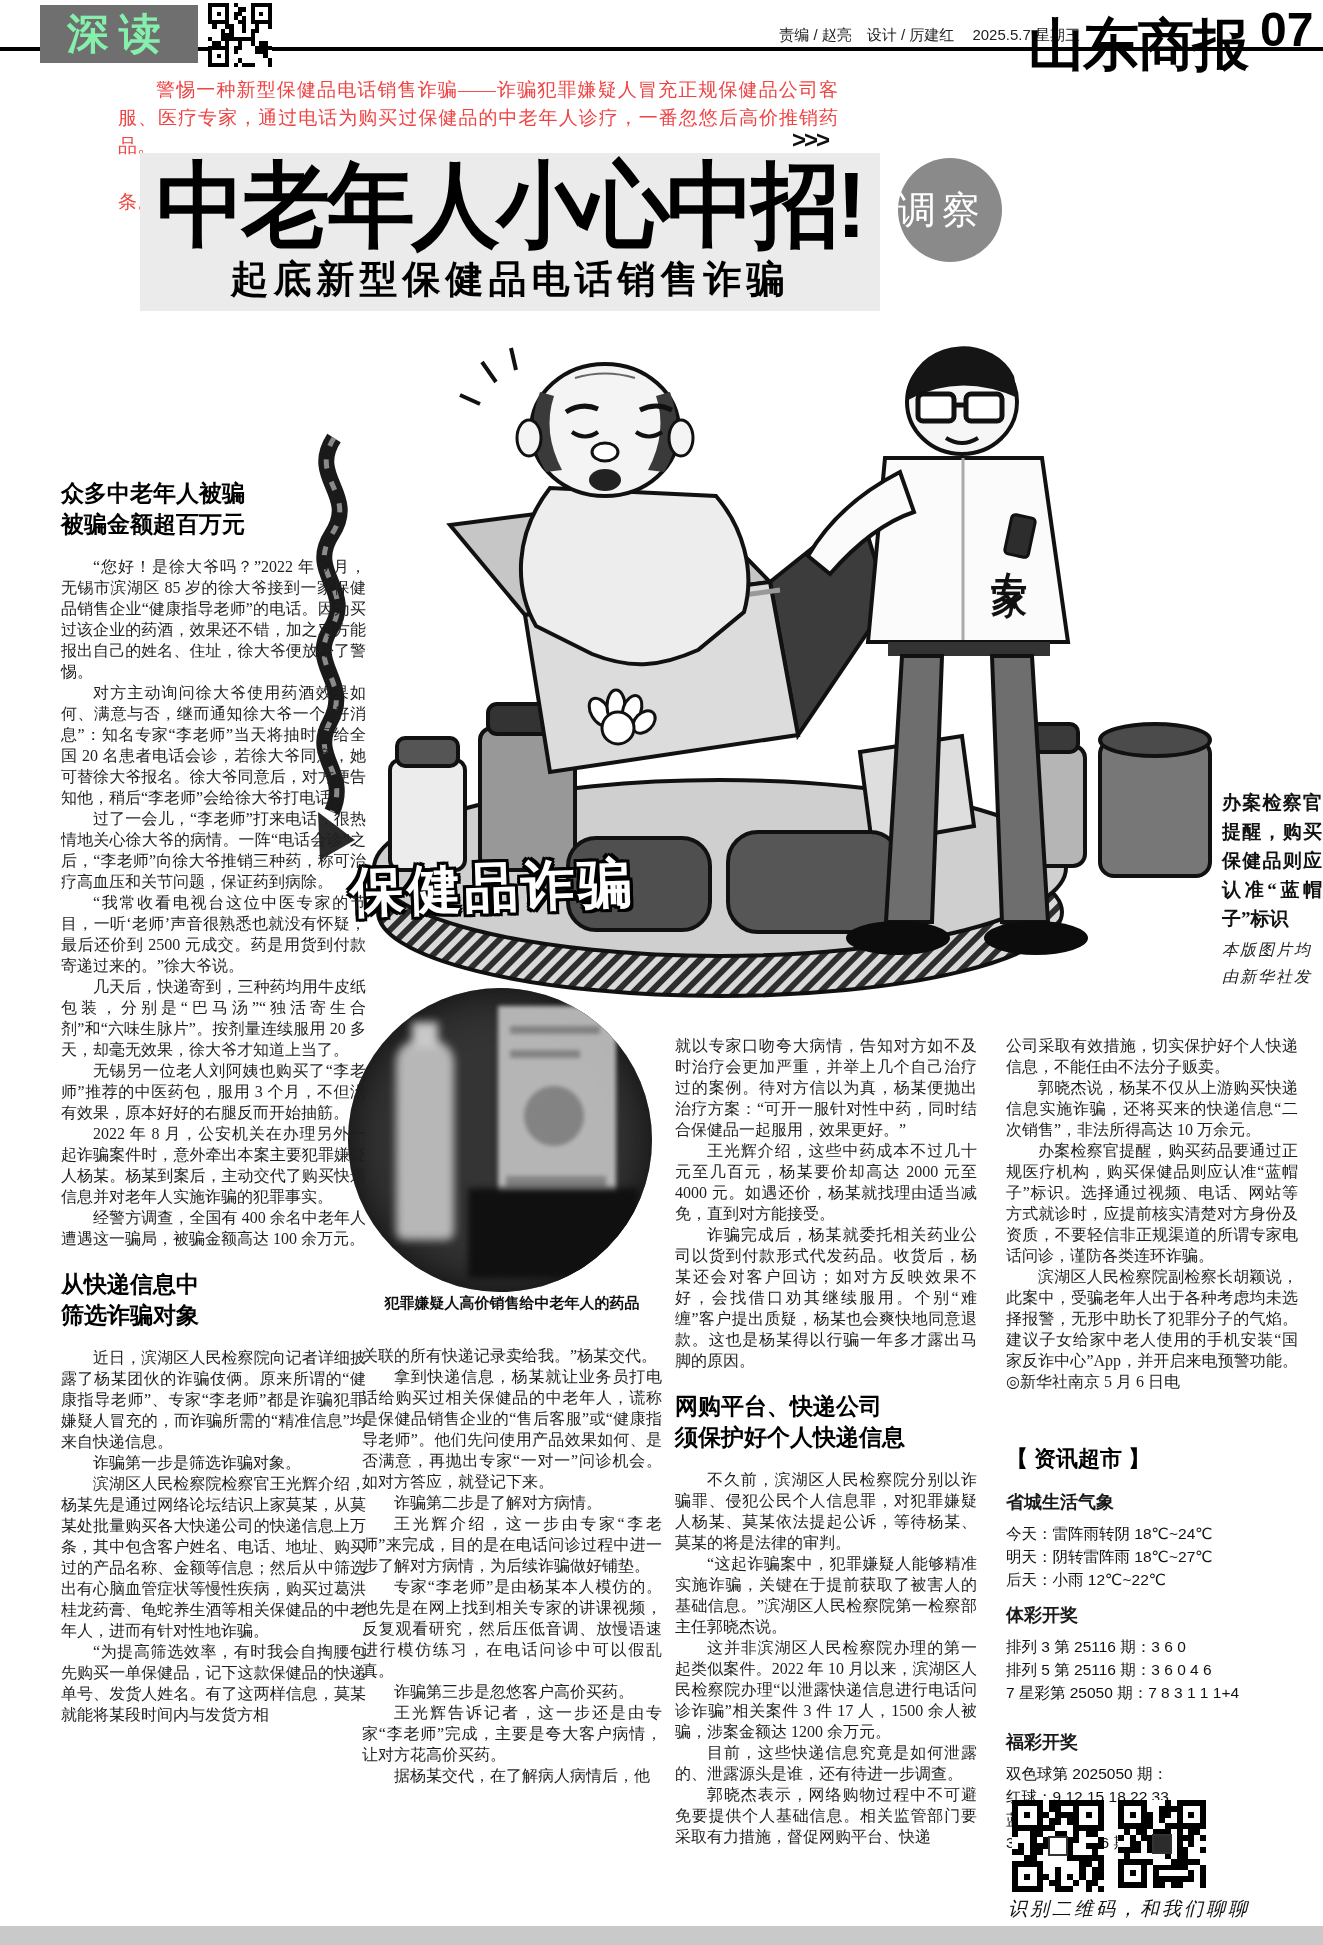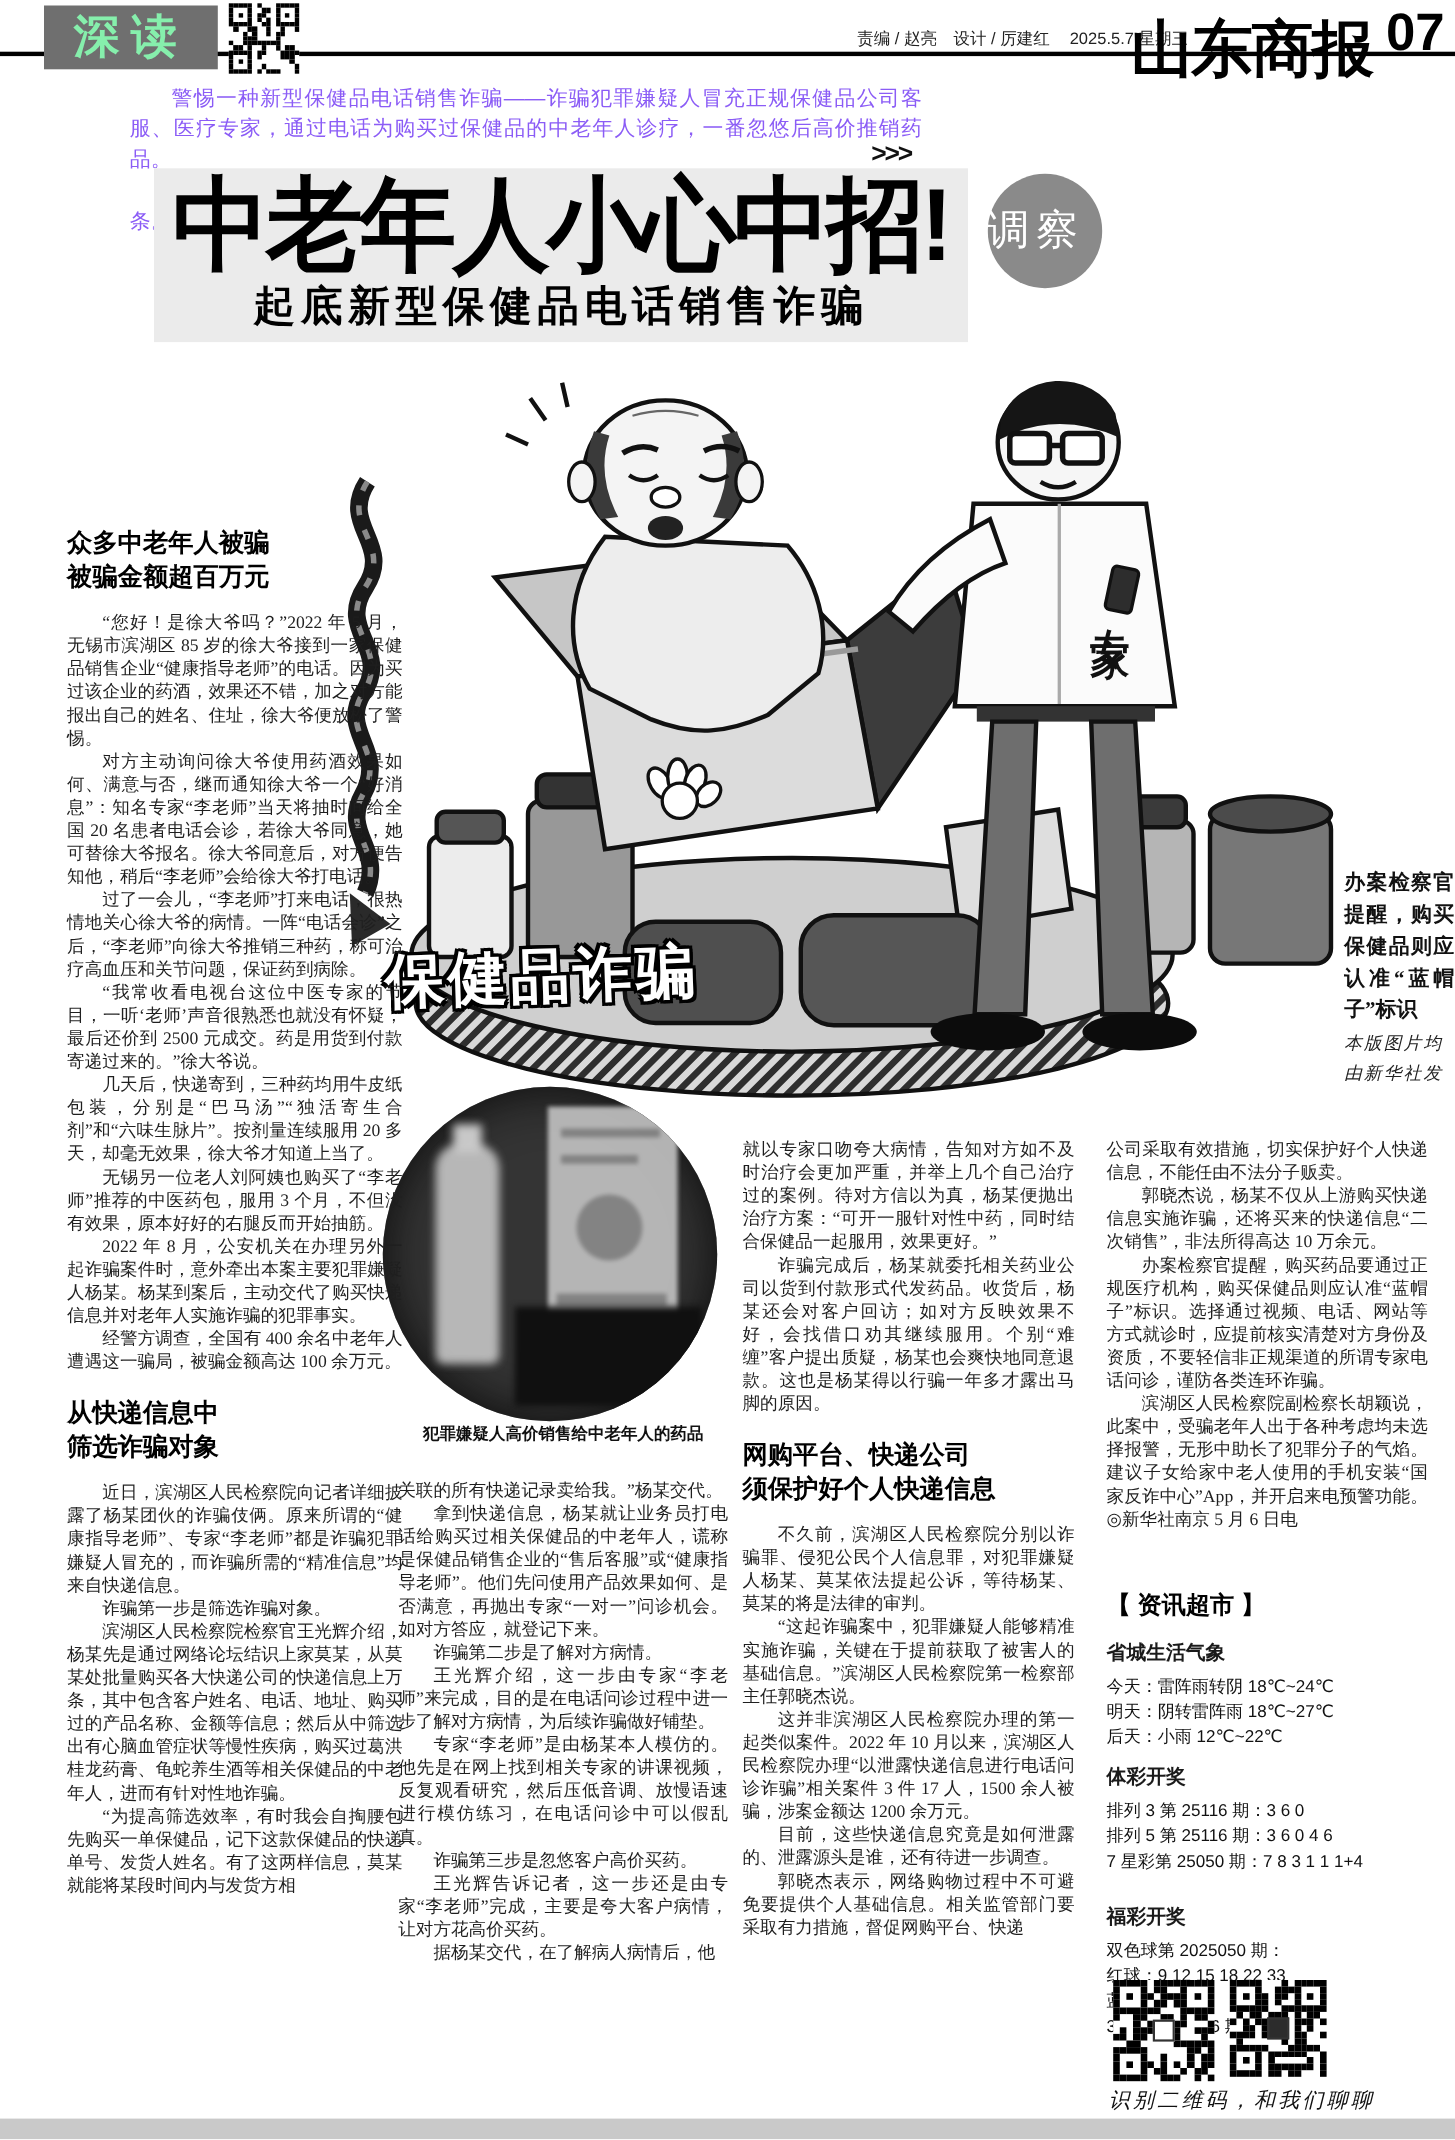--- a/index.html
+++ b/index.html
@@ -14,22 +14,22 @@
   .head-qr{position:absolute;left:208px;top:3px;width:64px;height:64px;}
   .credits{position:absolute;left:700px;top:26px;width:380px;text-align:right;
            font-family:"Liberation Sans","DejaVu Sans",sans-serif;font-size:15px;color:#222;}
   .paper-name{position:absolute;left:1028px;top:8px;font-family:"Liberation Sans",sans-serif;
               font-weight:900;font-size:56px;letter-spacing:-1px;color:#000;}
   .page-no{position:absolute;left:1260px;top:2px;font-family:"Liberation Sans",sans-serif;
            font-weight:bold;font-size:48px;color:#000;}
 
   
   .intro{position:absolute;left:118px;top:76px;width:720px;
-         font-family:Liberation Sans, sans-serif;
-         font-size:19px;line-height:28px;color:#8b5cf6;text-align:justify;}
+         font-family:Liberation Serif, serif;
+         font-size:19px;line-height:28px;color:#ef4444;text-align:justify;}
   .intro p{margin:0;text-indent:2em;}
   .arrows{position:absolute;left:792px;top:126px;font-family:"Liberation Sans",sans-serif;
           font-weight:bold;font-size:24px;letter-spacing:-2px;color:#111;}
 
   
   .headline-box{position:absolute;left:140px;top:153px;width:740px;height:158px;background:#ebebeb;
                 text-align:center;}
   .headline{margin-top:2px;font-family:"Liberation Sans","DejaVu Sans",sans-serif;font-weight:900;
             font-size:88px;line-height:100px;letter-spacing:-3px;color:#000;transform:scaleY(1.06);}
   .subhead-line{font-family:"Liberation Sans",sans-serif;font-weight:bold;font-size:38px;
@@ -468,20 +468,21 @@
     <p>诈骗第二步是了解对方病情。</p>
     <p>王光辉介绍，这一步由专家“李老师”来完成，目的是在电话问诊过程中进一步了解对方病情，为后续诈骗做好铺垫。</p>
     <p>专家“李老师”是由杨某本人模仿的。他先是在网上找到相关专家的讲课视频，反复观看研究，然后压低音调、放慢语速进行模仿练习，在电话问诊中可以假乱真。</p>
     <p>诈骗第三步是忽悠客户高价买药。</p>
     <p>王光辉告诉记者，这一步还是由专家“李老师”完成，主要是夸大客户病情，让对方花高价买药。</p>
     <p>据杨某交代，在了解病人病情后，他</p>
   </div>
 
   <div class="col col3">
     <p class="noindent">就以专家口吻夸大病情，告知对方如不及时治疗会更加严重，并举上几个自己治疗过的案例。待对方信以为真，杨某便抛出治疗方案：“可开一服针对性中药，同时结合保健品一起服用，效果更好。”</p>
+    <p>王光辉介绍，这些中药成本不过几十元至几百元，杨某要价却高达 2000 元至 4000 元。如遇还价，杨某就找理由适当减免，直到对方能接受。</p>
     <p>诈骗完成后，杨某就委托相关药业公司以货到付款形式代发药品。收货后，杨某还会对客户回访；如对方反映效果不好，会找借口劝其继续服用。个别“难缠”客户提出质疑，杨某也会爽快地同意退款。这也是杨某得以行骗一年多才露出马脚的原因。</p>
     <div class="subhead mid">
       <span>网购平台、快递公司</span><br>
       <span>须保护好个人快递信息</span>
     </div>
     <p>不久前，滨湖区人民检察院分别以诈骗罪、侵犯公民个人信息罪，对犯罪嫌疑人杨某、莫某依法提起公诉，等待杨某、莫某的将是法律的审判。</p>
     <p>“这起诈骗案中，犯罪嫌疑人能够精准实施诈骗，关键在于提前获取了被害人的基础信息。”滨湖区人民检察院第一检察部主任郭晓杰说。</p>
     <p>这并非滨湖区人民检察院办理的第一起类似案件。2022 年 10 月以来，滨湖区人民检察院办理“以泄露快递信息进行电话问诊诈骗”相关案件 3 件 17 人，1500 余人被骗，涉案金额达 1200 余万元。</p>
     <p>目前，这些快递信息究竟是如何泄露的、泄露源头是谁，还有待进一步调查。</p>
     <p>郭晓杰表示，网络购物过程中不可避免要提供个人基础信息。相关监管部门要采取有力措施，督促网购平台、快递</p>

